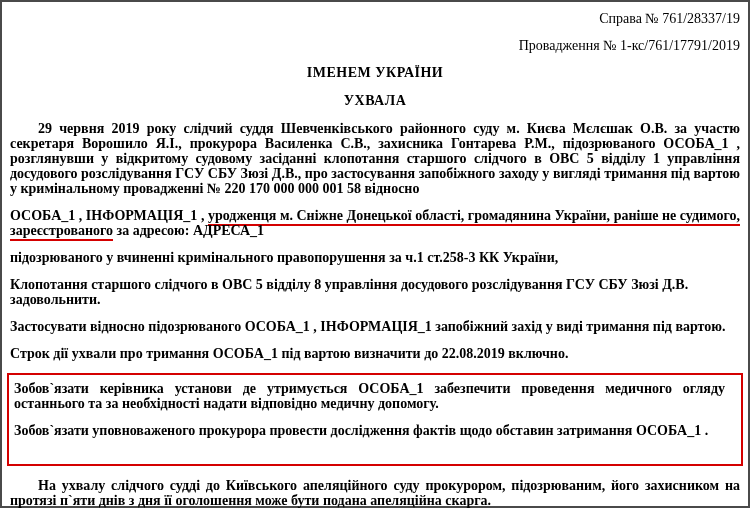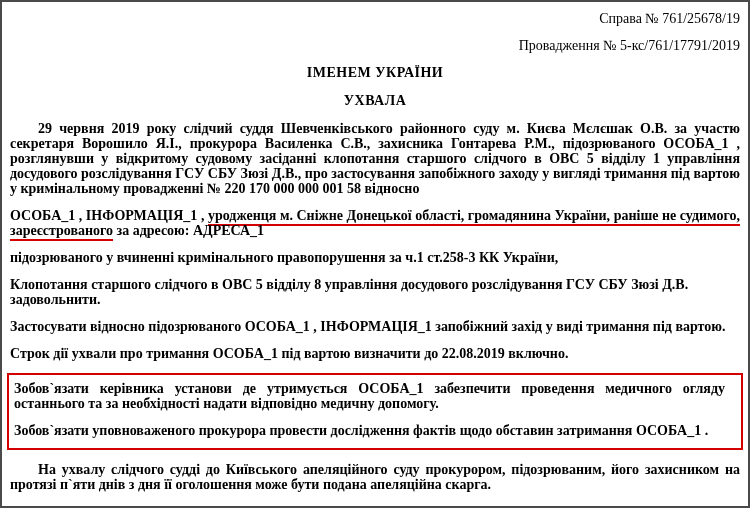--- a/index.html
+++ b/index.html
@@ -33,29 +33,29 @@
   .ruled { font-weight: bold; letter-spacing: .5px; margin-bottom: 12px; }
   .red-underline {
     border-bottom: 2px solid var(--accent-red, #d40000);
     padding-bottom: 1px;
   }
   .red-box {
     border: 2px solid var(--accent-red, #d40000);
     margin: 0 -3px 12px -3px;
     padding: 6px 16px 2px 5px;
   }
-  .red-box p.doc:last-child { margin-bottom: 8px; }
+  .red-box p.doc:last-child { margin-bottom: 24px; }
 </style>
 </head>
 <body>
 
 <div class="page">
 
-  <div class="right first">Справа № 761/25678/19</div>
-  <div class="right">Провадження № 5-кс/761/17791/2019</div>
+  <div class="right first">Справа № 761/28337/19</div>
+  <div class="right">Провадження № 1-кс/761/17791/2019</div>
 
   <div class="title">ІМЕНЕМ УКРАЇНИ</div>
   <div class="title">УХВАЛА</div>
 
   <p class="doc indent">29 червня 2019 року слідчий суддя Шевченківського районного суду м. Києва Мєлєшак О.В. за участю секретаря Ворошило Я.І., прокурора Василенка С.В., захисника Гонтарева Р.М., підозрюваного ОСОБА_1 , розглянувши у відкритому судовому засіданні клопотання старшого слідчого в ОВС 5 відділу 1 управління досудового розслідування ГСУ СБУ Зюзі Д.В., про застосування запобіжного заходу у вигляді тримання під вартою у кримінальному провадженні № 220 170 000 000 001 58 відносно</p>
 
   <p class="doc"><span>ОСОБА_1 , ІНФОРМАЦІЯ_1 , </span><span class="red-underline">уродженця м. Сніжне Донецької області, громадянина України, раніше не судимого, зареєстрованого</span><span> за адресою: АДРЕСА_1</span></p>
 
   <p class="doc noj">підозрюваного у вчиненні кримінального правопорушення за ч.1 ст.258-3 КК України,</p>
 

